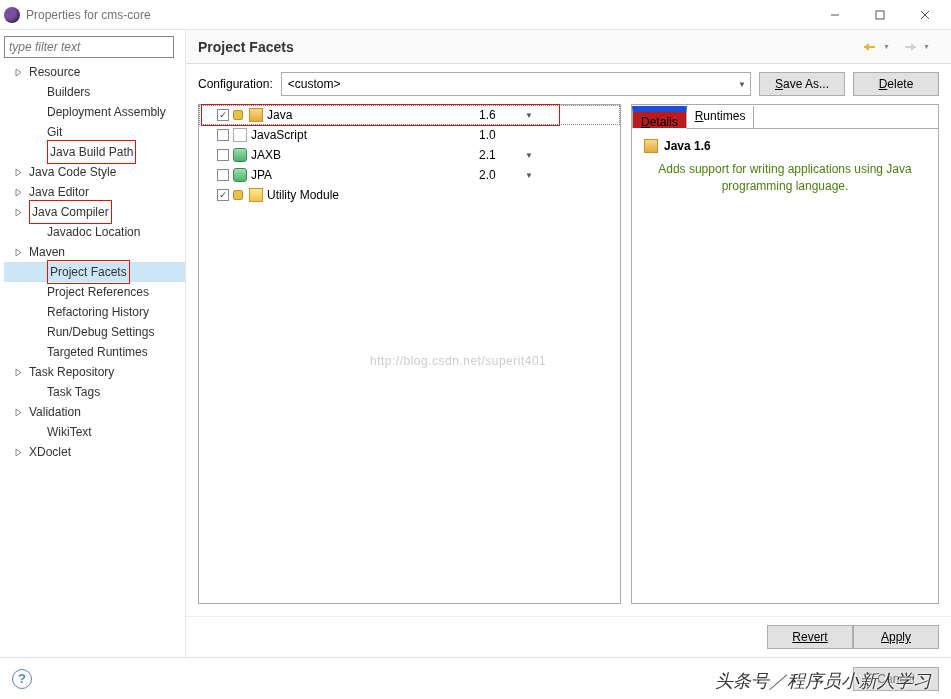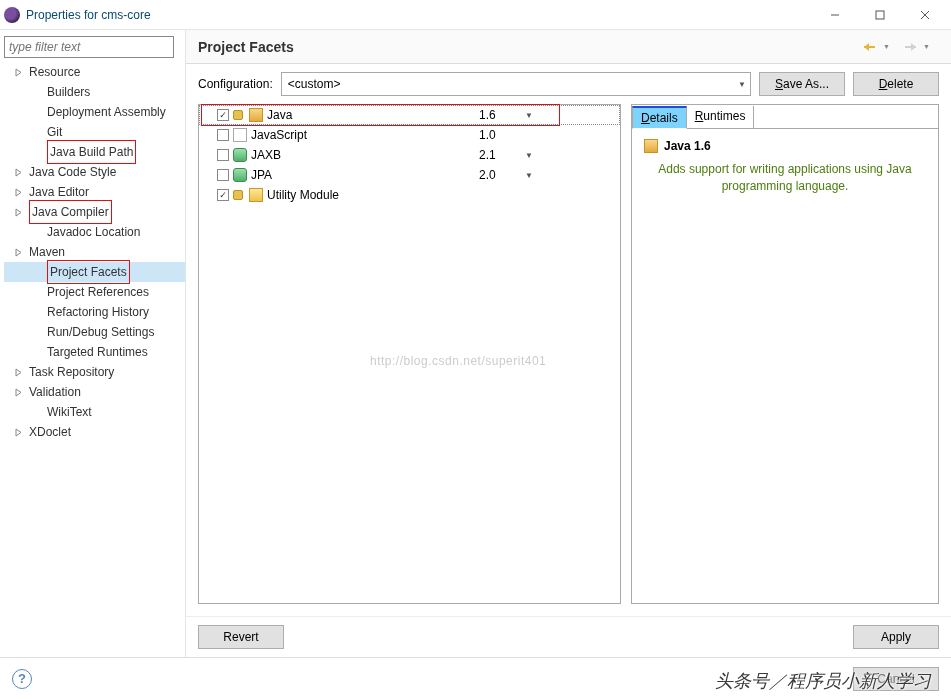--- a/index.html
+++ b/index.html
@@ -1,19 +1,19 @@
 <!DOCTYPE html>
 <html><head>
 <meta charset="utf-8">
 <style>
 * { box-sizing: border-box; margin: 0; padding: 0; font-family: "Segoe UI", Tahoma, sans-serif; font-size: 12px; }
 body { width: 951px; height: 699px; background: #fff; overflow: hidden; position: relative; }
 .titlebar { height: 30px; display: flex; align-items: center; padding: 0 4px; border-bottom: 1px solid #e5e5e5; }
 .titlebar .eclipse-icn { width: 16px; height: 16px; background: radial-gradient(circle at 6px 6px, #7a4fa0 40%, #3b2a55 70%); border-radius: 50%; margin-right: 6px; }
-.titlebar .ttl { flex: 1; color: #0c4a6e; }
+.titlebar .ttl { flex: 1; color: #737373; }
 .winbtn { width: 45px; height: 28px; display: flex; align-items: center; justify-content: center; color: #333; }
 .winbtn svg { stroke: #555; }
 .body { display: flex; height: calc(100% - 30px - 42px); }
 
 .sidebar { width: 185px; padding: 6px 0 0 4px; display: flex; flex-direction: column; }
 .filter { width: 170px; margin: 0 0 4px 0; }
 .filter input { width: 100%; height: 22px; border: 1px solid #828790; padding: 0 4px; color: #888; font-style: italic; }
 .tree { overflow-y: auto; }
 .node { display: flex; align-items: center; height: 20px; padding-left: 10px; color: #333; white-space: nowrap; }
 .node.child { padding-left: 28px; }
@@ -53,34 +53,34 @@
 .ficn { width: 14px; height: 14px; display: inline-block; }
 .ic-java { background: linear-gradient(#f7d78a,#e5a93a); border:1px solid #c7922a; }
 .ic-js { background: #fff; border:1px solid #aaa; }
 .ic-jaxb, .ic-jpa { background: linear-gradient(#9fe0b0,#4db36a); border:1px solid #3a8a52; border-radius:3px; }
 .ic-util { background: linear-gradient(#ffe69a,#efc14a); border:1px solid #c79b2a; }
 .lock { width:10px; height:10px; display:inline-block; background:#e8c14a; border:1px solid #b8932a; border-radius:2px; margin-right:2px; }
 
 .detailpane { width: 308px; border: 1px solid #aaa; display: flex; flex-direction: column; }
 .tabs { display: flex; border-bottom: 1px solid #aaa; height: 24px; }
 .tab { padding: 3px 8px; border-right: 1px solid #aaa; position: relative; top:1px; }
-.tab.active { background:#7dd3fc; border-top:2px solid #1d4ed8; border-left:1px solid #aaa; border-bottom:1px solid #fff; }
+.tab.active { background:#b91c1c; border-top:6px solid #1d4ed8; border-left:1px solid #aaa; border-bottom:1px solid #fff; }
 .tab .u { text-decoration: underline; }
 .dcontent { padding: 10px 12px; }
 .dtitle { font-weight: 600; display: flex; align-items:center; gap:6px; margin-bottom:8px; }
 .dtxt { color:#4d7c0f; line-height:1.4;text-align:center; }
 
 .watermark { position:absolute; left:370px; top:354px; color:#ccc; font-size:12px; letter-spacing:0.5px; pointer-events:none; }
 .watermark2 { position:absolute; right:20px; bottom:6px; color:#3a3a3a; font-size:18px; font-style:italic; font-weight:500; text-shadow: 0 0 3px #fff, 0 0 3px #fff; }
 
 .footer { height:42px; border-top:1px solid #ddd; display:flex; align-items:center; padding:0 12px; }
 .footer .help { width:20px; height:20px; border:1.5px solid #5886b8; border-radius:50%; display:flex; align-items:center; justify-content:center; color:#5886b8; font-weight:600; font-size:13px; }
 .footer .sp { flex:1; }
 
-.inner-footer { display:flex; justify-content:space-between; padding:8px 12px; gap:8px; border-top:1px solid #eee; }
+.inner-footer { display:flex; justify-content:flex-end; padding:8px 12px; gap:0; border-top:1px solid #eee;text-decoration:underline; }
 .btn.disabled { color:#737373; }
 
 </style>
 </head>
 <body>
 
 <div class="titlebar">
   <span class="eclipse-icn"></span>
   <span class="ttl">Properties for cms-core</span>
   <div class="winbtn">
@@ -187,20 +187,24 @@
           <span class="expander"></span>
           <span class="lbl">Targeted Runtimes</span>
         </div>
         <div class="node">
           <span class="expander">
             <svg viewBox="0 0 9 9">
               <path d="M2 1 L7 4.5 L2 8 Z" fill="none" stroke="#888"></path>
             </svg>
           </span>
           <span class="lbl">Task Repository</span>
+        </div>
+        <div class="node child">
+          <span class="expander"></span>
+          <span class="lbl">Task Tags</span>
         </div>
         <div class="node">
           <span class="expander">
             <svg viewBox="0 0 9 9">
               <path d="M2 1 L7 4.5 L2 8 Z" fill="none" stroke="#888"></path>
             </svg>
           </span>
           <span class="lbl">Validation</span>
         </div>
         <div class="node child">

